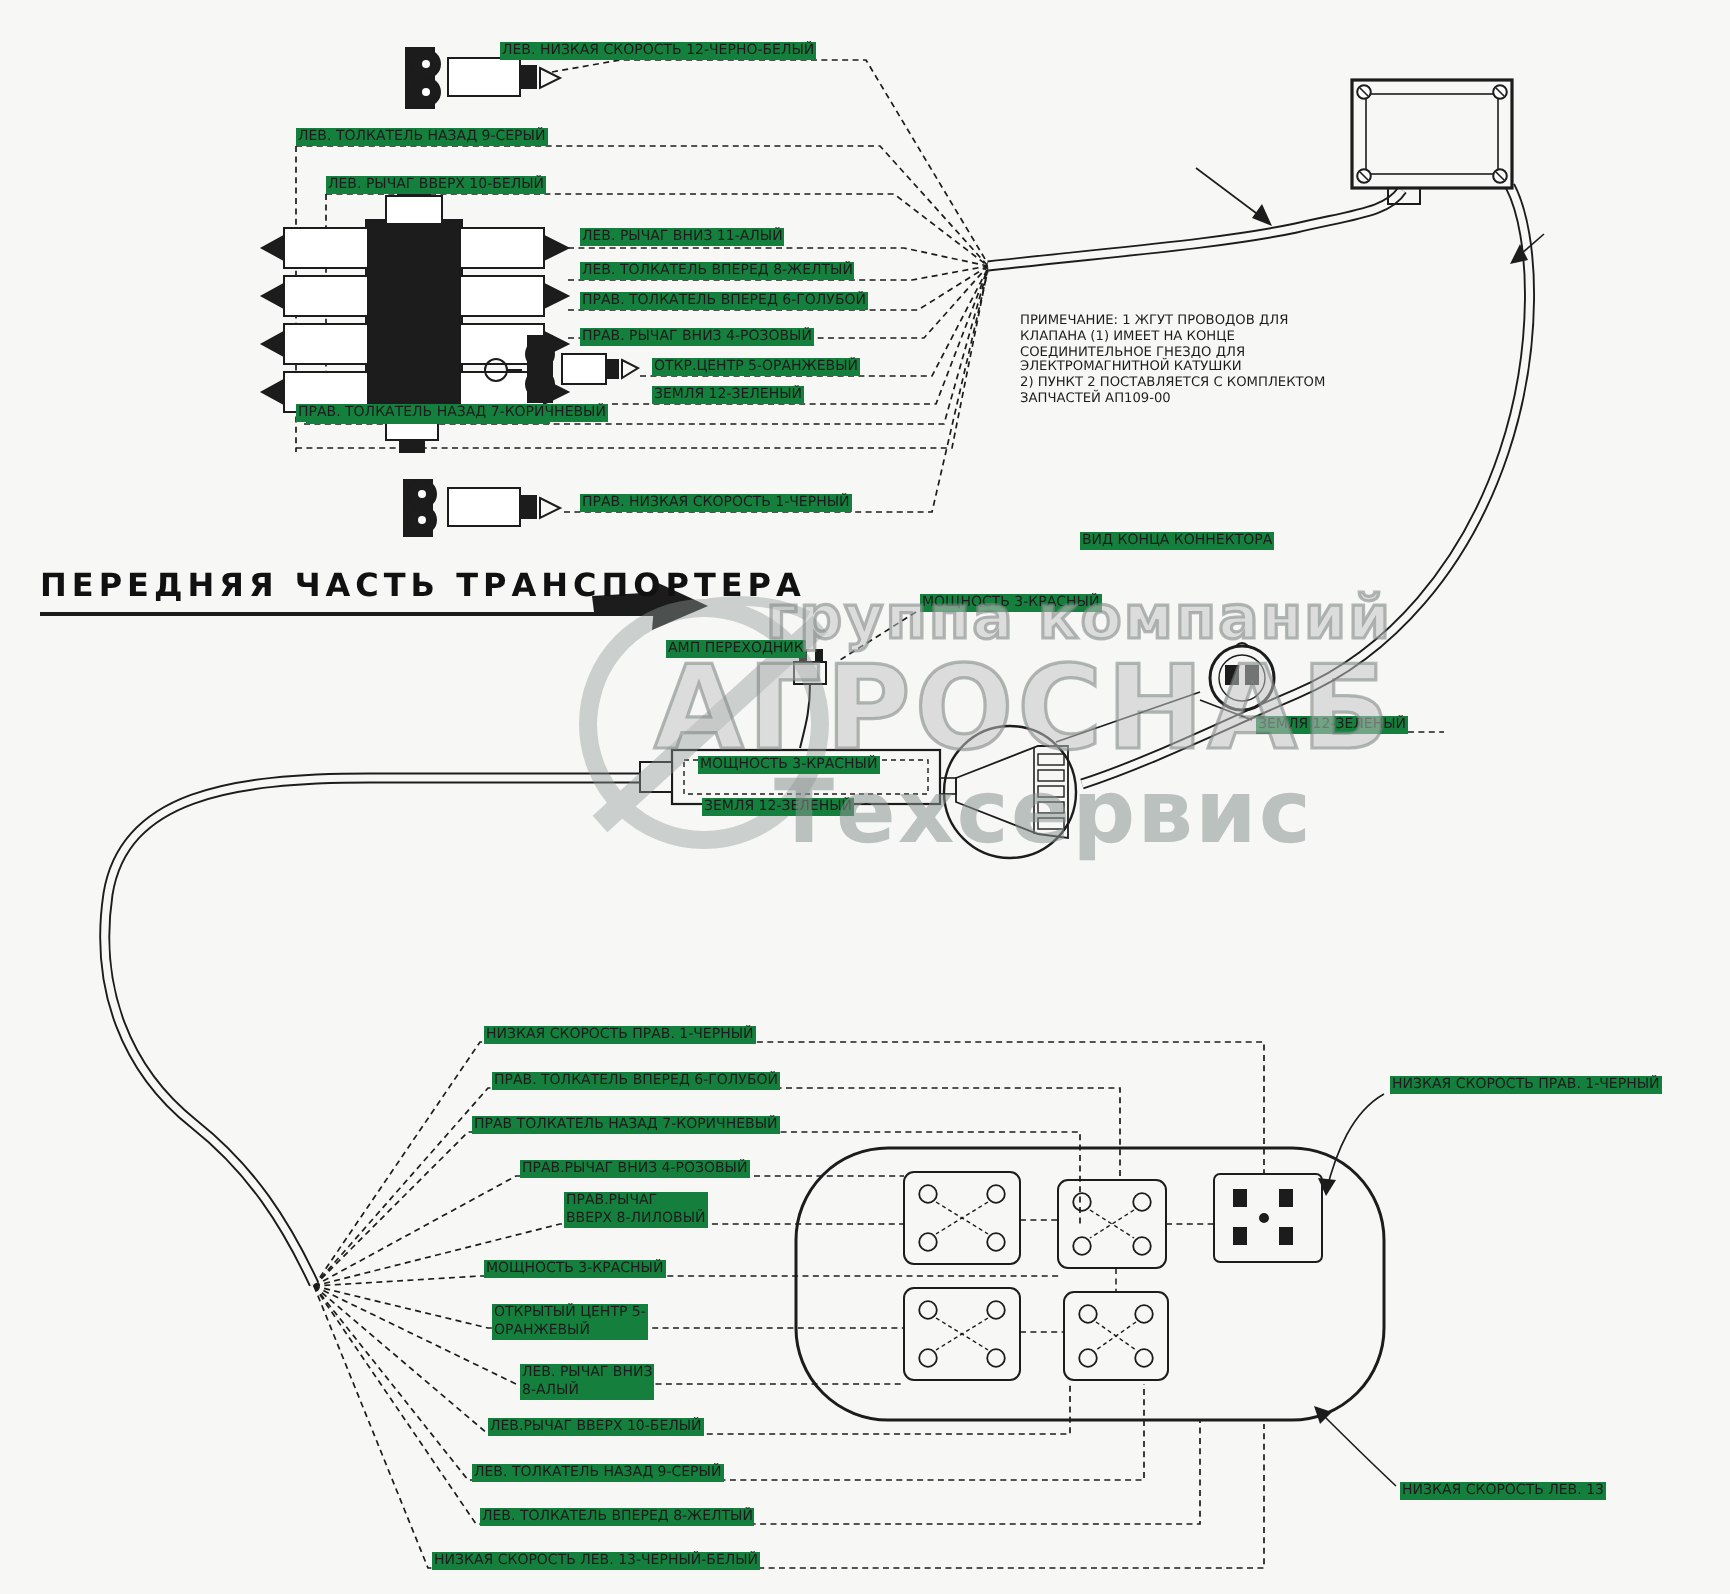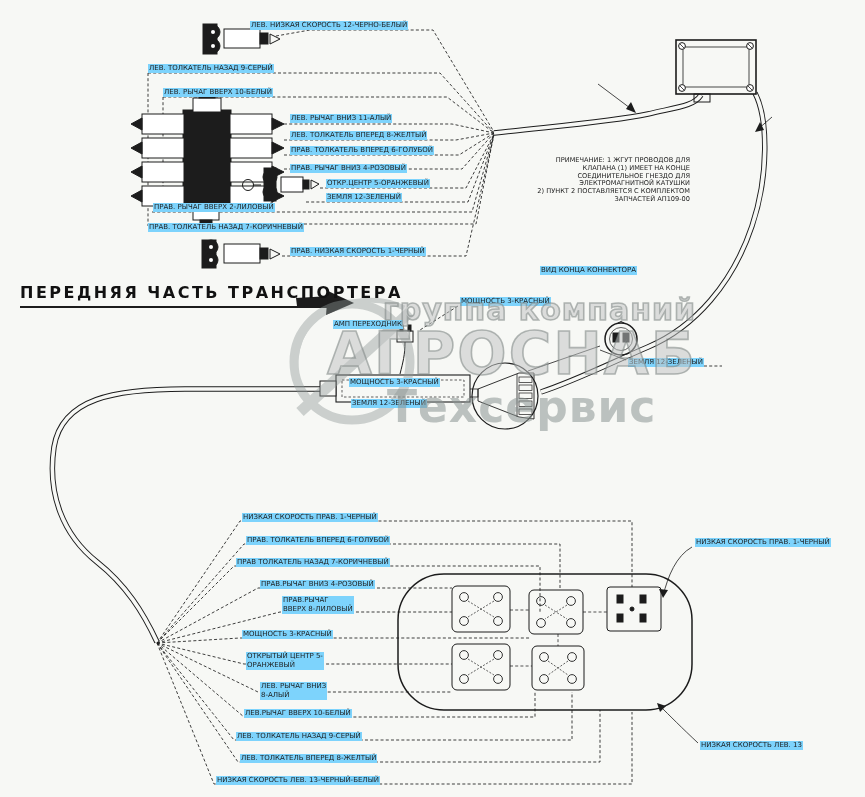--- a/index.html
+++ b/index.html
@@ -1,24 +1,24 @@
 <!DOCTYPE html>
 <html><head>
 <meta charset="utf-8">
 <style>
   html,body{margin:0;padding:0;}
   body{font-family:"DejaVu Sans", sans-serif;}
   #stage{position:relative;width:865px;height:797px;background:#f7f8f5;overflow:hidden;}
   #diagram-svg{position:absolute;left:0;top:0;z-index:1;}
   .lbl{position:absolute;z-index:4;font-size:7px;line-height:9px;color:#1c1c1c;
-       background:#7dd3fc;padding:0 1px;white-space:nowrap;letter-spacing:0;}
+       background:#15803d;padding:0 1px;white-space:nowrap;letter-spacing:0;}
   .lbl span{display:block;}
   .heading{position:absolute;z-index:4;font-size:16px;font-weight:bold;letter-spacing:2.5px;
        color:#111;white-space:nowrap;}
-  .note{position:absolute;z-index:4;font-size:6.6px;line-height:7.8px;color:#1c1c1c;width:180px;text-align:right;}
+  .note{position:absolute;z-index:4;font-size:6.6px;line-height:7.8px;color:#1c1c1c;width:180px;}
   .note span{display:block;}
   .wm{position:absolute;z-index:6;font-weight:bold;white-space:nowrap;pointer-events:none;}
   .wm-outline{color:rgba(255,255,255,0.28);-webkit-text-stroke:1.6px rgba(125,133,132,0.55);
        text-shadow:0 0 1px rgba(125,133,132,0.35);}
   .wm-solid{color:rgba(138,147,146,0.55);text-align:right;}
   .wm1{left:383px;top:292px;font-size:30px;letter-spacing:1px;}
   .wm2{left:327px;top:320px;font-size:58px;letter-spacing:2px;}
   .wm3{left:387px;top:381px;font-size:44px;letter-spacing:1px;}
 </style>
 </head>
@@ -277,21 +277,21 @@
   <div class="lbl" style="left:250px;top:21px">ЛЕВ. НИЗКАЯ СКОРОСТЬ 12-ЧЕРНО-БЕЛЫЙ</div>
   <div class="lbl" style="left:148px;top:64px">ЛЕВ. ТОЛКАТЕЛЬ НАЗАД 9-СЕРЫЙ</div>
   <div class="lbl" style="left:163px;top:88px">ЛЕВ. РЫЧАГ ВВЕРХ 10-БЕЛЫЙ</div>
   <div class="lbl" style="left:290px;top:114px">ЛЕВ. РЫЧАГ ВНИЗ 11-АЛЫЙ</div>
   <div class="lbl" style="left:290px;top:131px">ЛЕВ. ТОЛКАТЕЛЬ ВПЕРЕД 8-ЖЕЛТЫЙ</div>
   <div class="lbl" style="left:290px;top:146px">ПРАВ. ТОЛКАТЕЛЬ ВПЕРЕД 6-ГОЛУБОЙ</div>
   <div class="lbl" style="left:290px;top:164px">ПРАВ. РЫЧАГ ВНИЗ 4-РОЗОВЫЙ</div>
   <div class="lbl" style="left:326px;top:179px">ОТКР.ЦЕНТР 5-ОРАНЖЕВЫЙ</div>
   <div class="lbl" style="left:326px;top:193px">ЗЕМЛЯ 12-ЗЕЛЕНЫЙ</div>
   <div class="lbl" style="left:153px;top:203px">ПРАВ. РЫЧАГ ВВЕРХ 2-ЛИЛОВЫЙ</div>
-  <div class="lbl" style="left:148px;top:223px">ПРАВ. ТОЛКАТЕЛЬ НАЗАД 7-КОРИЧНЕВЫЙ</div>
+  <div class="lbl" style="left:148px;top:202px">ПРАВ. ТОЛКАТЕЛЬ НАЗАД 7-КОРИЧНЕВЫЙ</div>
   <div class="lbl" style="left:290px;top:247px">ПРАВ. НИЗКАЯ СКОРОСТЬ 1-ЧЕРНЫЙ</div>
 
   <div class="lbl" style="left:540px;top:266px">ВИД КОНЦА КОННЕКТОРА</div>
   <div class="lbl" style="left:460px;top:297px">МОЩНОСТЬ 3-КРАСНЫЙ</div>
   <div class="lbl" style="left:333px;top:320px">АМП ПЕРЕХОДНИК</div>
   <div class="lbl" style="left:628px;top:358px">ЗЕМЛЯ 12-ЗЕЛЕНЫЙ</div>
   <div class="lbl" style="left:349px;top:378px">МОЩНОСТЬ 3-КРАСНЫЙ</div>
   <div class="lbl" style="left:351px;top:399px">ЗЕМЛЯ 12-ЗЕЛЕНЫЙ</div>
 
   <div class="lbl" style="left:242px;top:513px">

